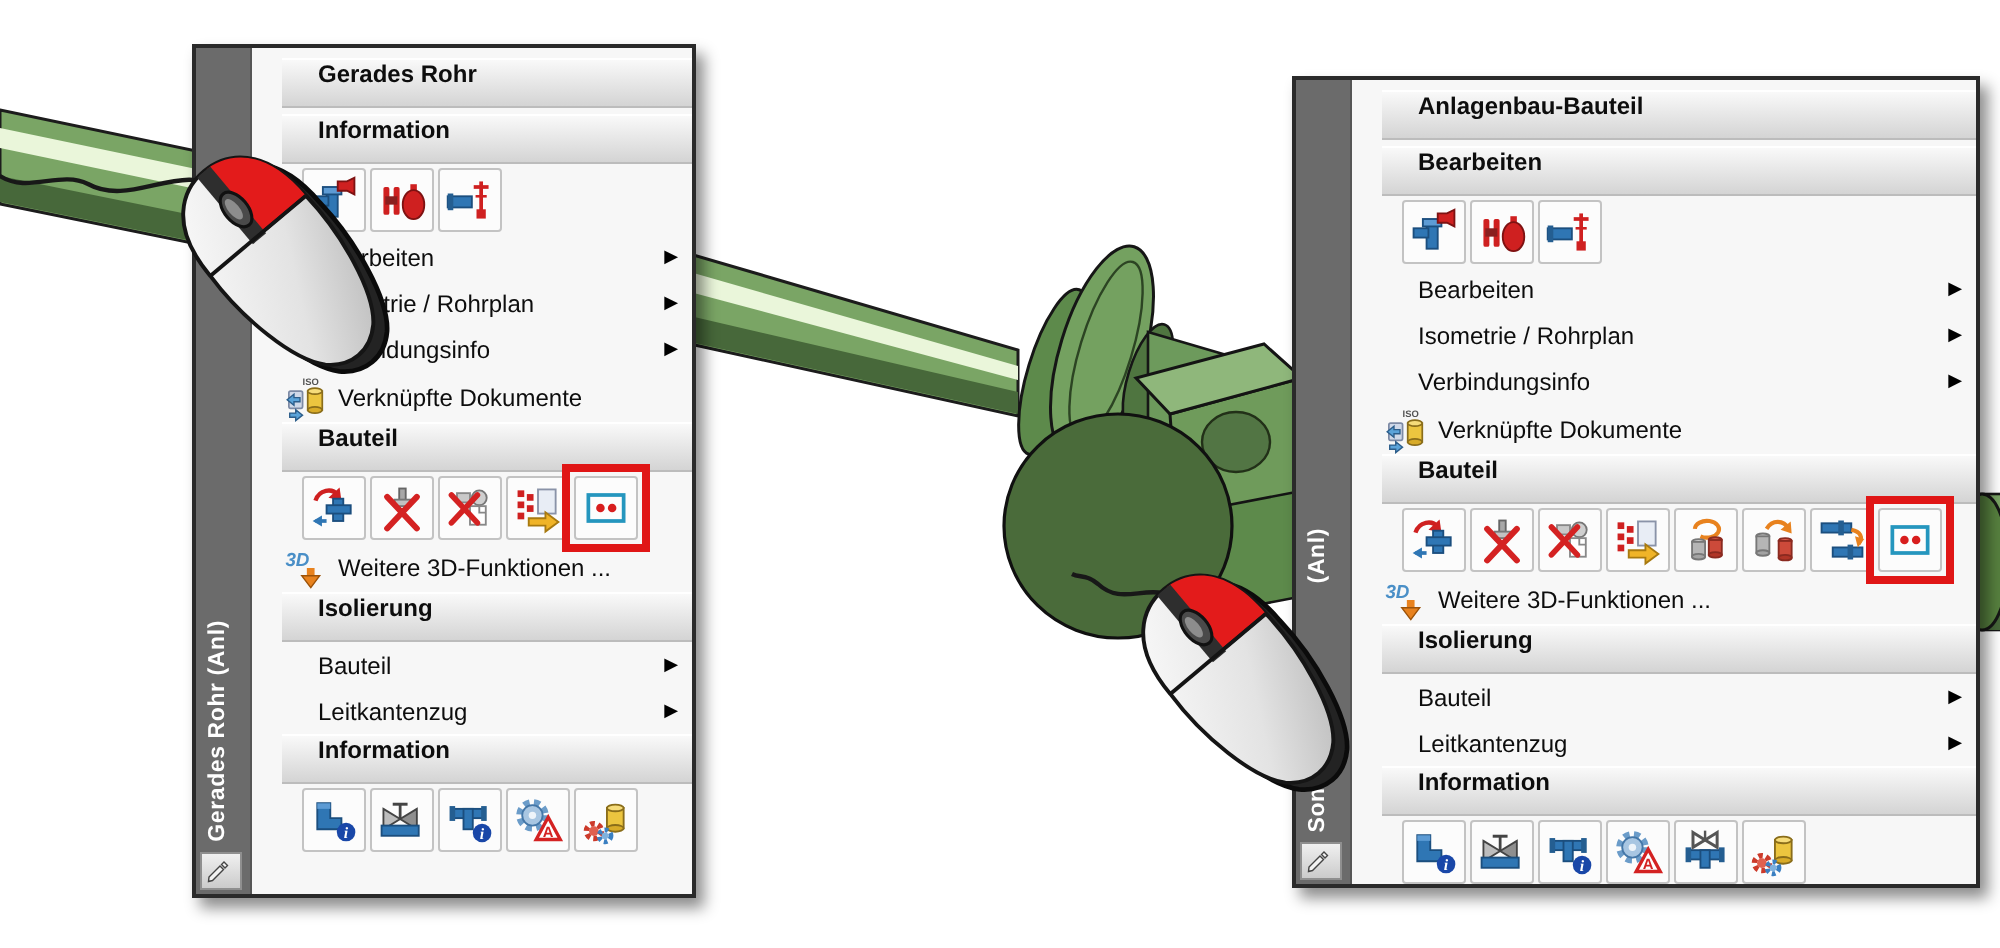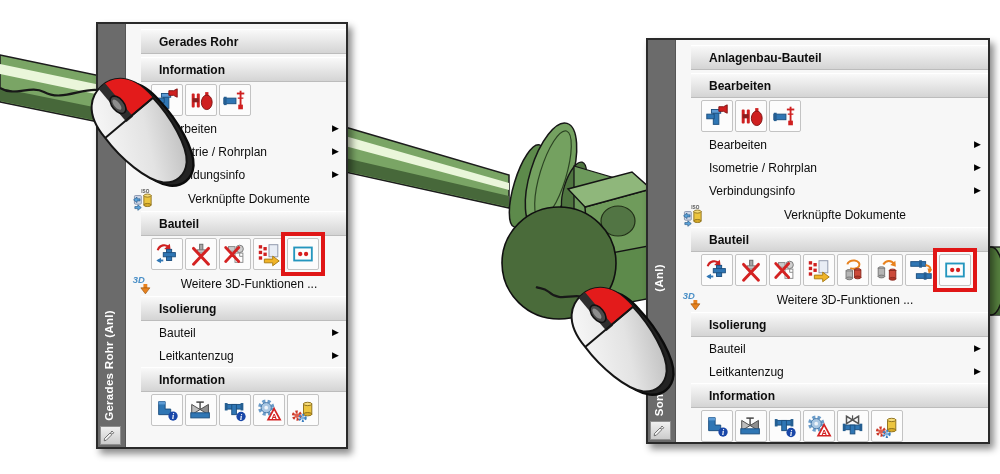--- a/index.html
+++ b/index.html
@@ -13,30 +13,30 @@
   #menu-0{left:96px;top:22px;width:252px;height:427px;}
   #menu-1{left:646px;top:38px;width:344px;height:406px;}
   .m-side{position:relative;width:27px;flex:none;background:#6b6b6b;border-right:1px solid #565656;}
   .vseg{position:absolute;left:5px;writing-mode:vertical-rl;transform:rotate(180deg);
         color:#fff;font-weight:bold;font-size:11.5px;white-space:nowrap;letter-spacing:.3px;}
   .seg-0{bottom:26px}.seg-1{bottom:150px}
   .pin-btn{position:absolute;bottom:2px;left:2px;width:21px;height:19px;padding:1px 0 0 2px;
            background:linear-gradient(#f0f0f0,#cbcbcb);border:1px solid #8f8f8f;cursor:pointer;}
   .m-body{flex:1;display:flex;flex-direction:column;padding-top:5px;overflow:hidden;min-width:0;}
   .bar{height:23px;flex:none;margin-left:15px;background:linear-gradient(#f9f9f9,#d4d4d4);
-       border-top:1px solid #ffffff;border-bottom:1px solid #bcbcbc;display:flex;align-items:center;
+       border-top:1px solid #ffffff;border-bottom:1px solid #bcbcbc;display:flex;align-items:flex-start;
        padding-left:18px;font-weight:bold;font-size:12px;color:#0d0d0d;}
   .title-bar{margin-bottom:3px;}
   .icon-row{flex:none;height:35px;display:flex;align-items:center;padding-left:25px;gap:2px;}
   .icon-btn{width:32px;height:32px;flex:none;background:#fcfcfc;border:1px solid #c3c3c3;border-radius:2px;
             display:flex;align-items:center;justify-content:center;padding:0;position:relative;cursor:pointer;}
   .red-box{position:absolute;inset:-7px;border:4px solid #e01616;pointer-events:none;z-index:5;}
   .item{flex:none;height:23px;display:flex;align-items:center;padding:0 7px 0 33px;
         font-size:12px;color:#0d0d0d;cursor:pointer;}
-  .item.has-ic{padding-left:2px;height:25px;text-align:center;}
+  .item.has-ic{padding-left:12px;height:25px;}
   .item-ic{width:29px;flex:none;display:flex;justify-content:center;align-items:center;margin-right:2px;}
   .lab{flex:1;white-space:nowrap;overflow:hidden;}
   .arrow{flex:none;font-size:9px;color:#000;line-height:1;}
 </style>
 </head>
 <body>
 
 <svg id="scene" width="1000" height="474" viewBox="0 0 1000 474">
   <g>
 

